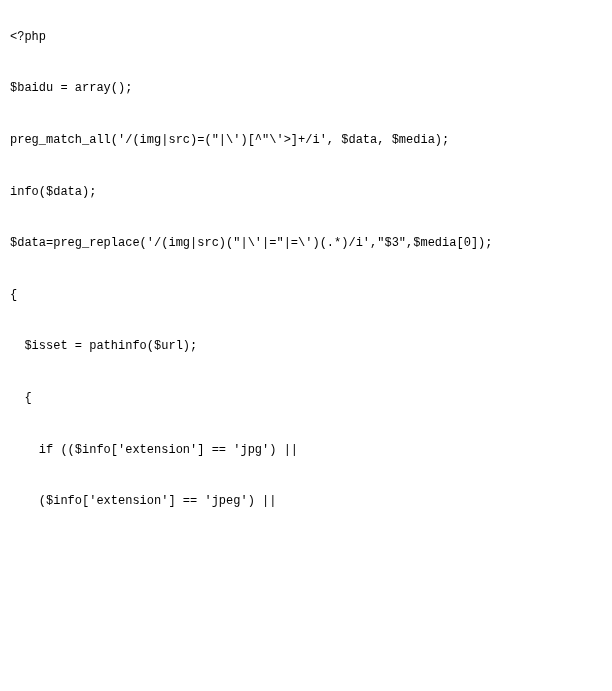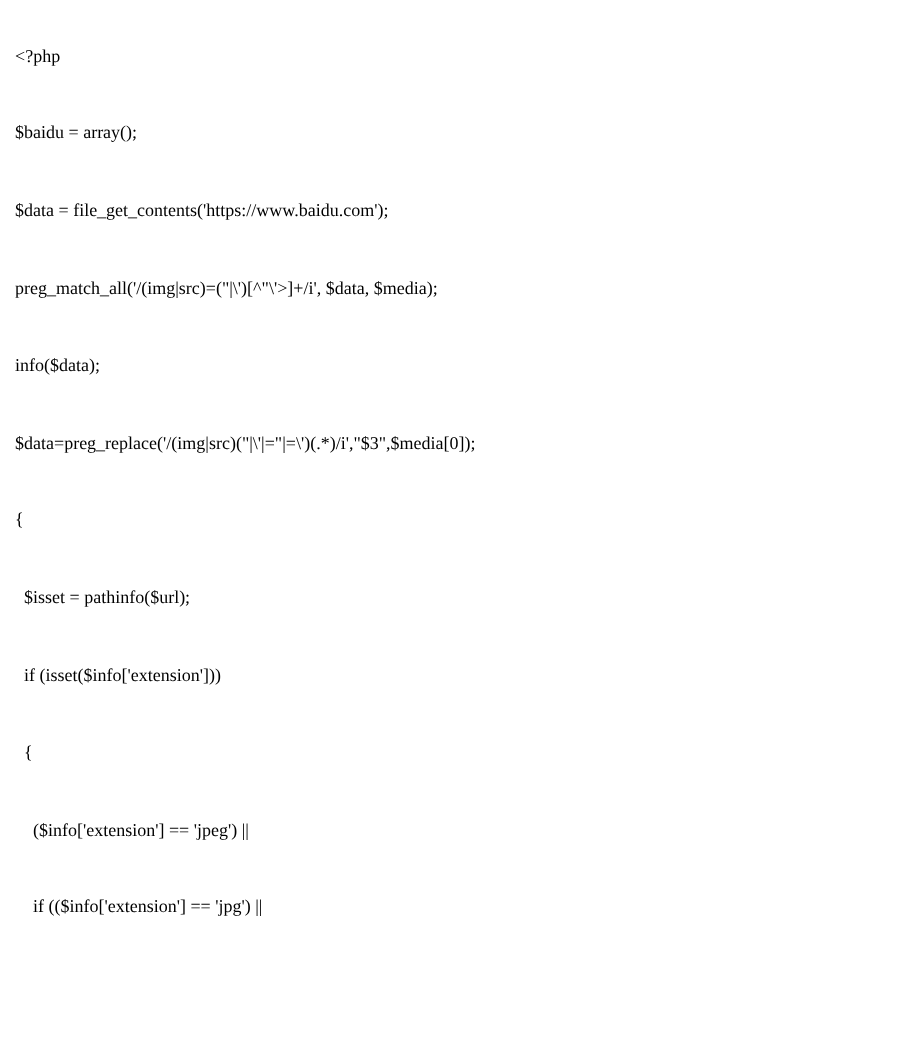--- a/index.html
+++ b/index.html
@@ -11,34 +11,33 @@
       line-height: 1.4;
       color: #000000;
       width: 612px;
       box-sizing: border-box;
     }
     .code-block {
       white-space: pre;
     }
     .line {
       margin-bottom: 18px;
+      font-family: Liberation Mono, monospace;
     }
   </style>
 </head>
 <body>
 
 <div class="code-block">
 <div class="line">&lt;?php</div>
 <div class="line">$baidu = array();</div>
-<div class="line">$data = file_get_contents('https://www.baidu.com');</div>
 <div class="line">preg_match_all('/(img|src)=("|\')[^"\'&gt;]+/i', $data, $media);</div>
 <div class="line">info($data);</div>
 <div class="line">$data=preg_replace('/(img|src)("|\'|="|=\')(.*)/i',"$3",$media[0]);</div>
 <div class="line">{</div>
 <div class="line">  $isset = pathinfo($url);</div>
-<div class="line">  if (isset($info['extension']))</div>
 <div class="line">  {</div>
+<div class="line">    if (($info['extension'] == 'jpg') ||</div>
 <div class="line">    ($info['extension'] == 'jpeg') ||</div>
-<div class="line">    if (($info['extension'] == 'jpg') ||</div>
 
 
 
 </div>
 
 </body></html>

